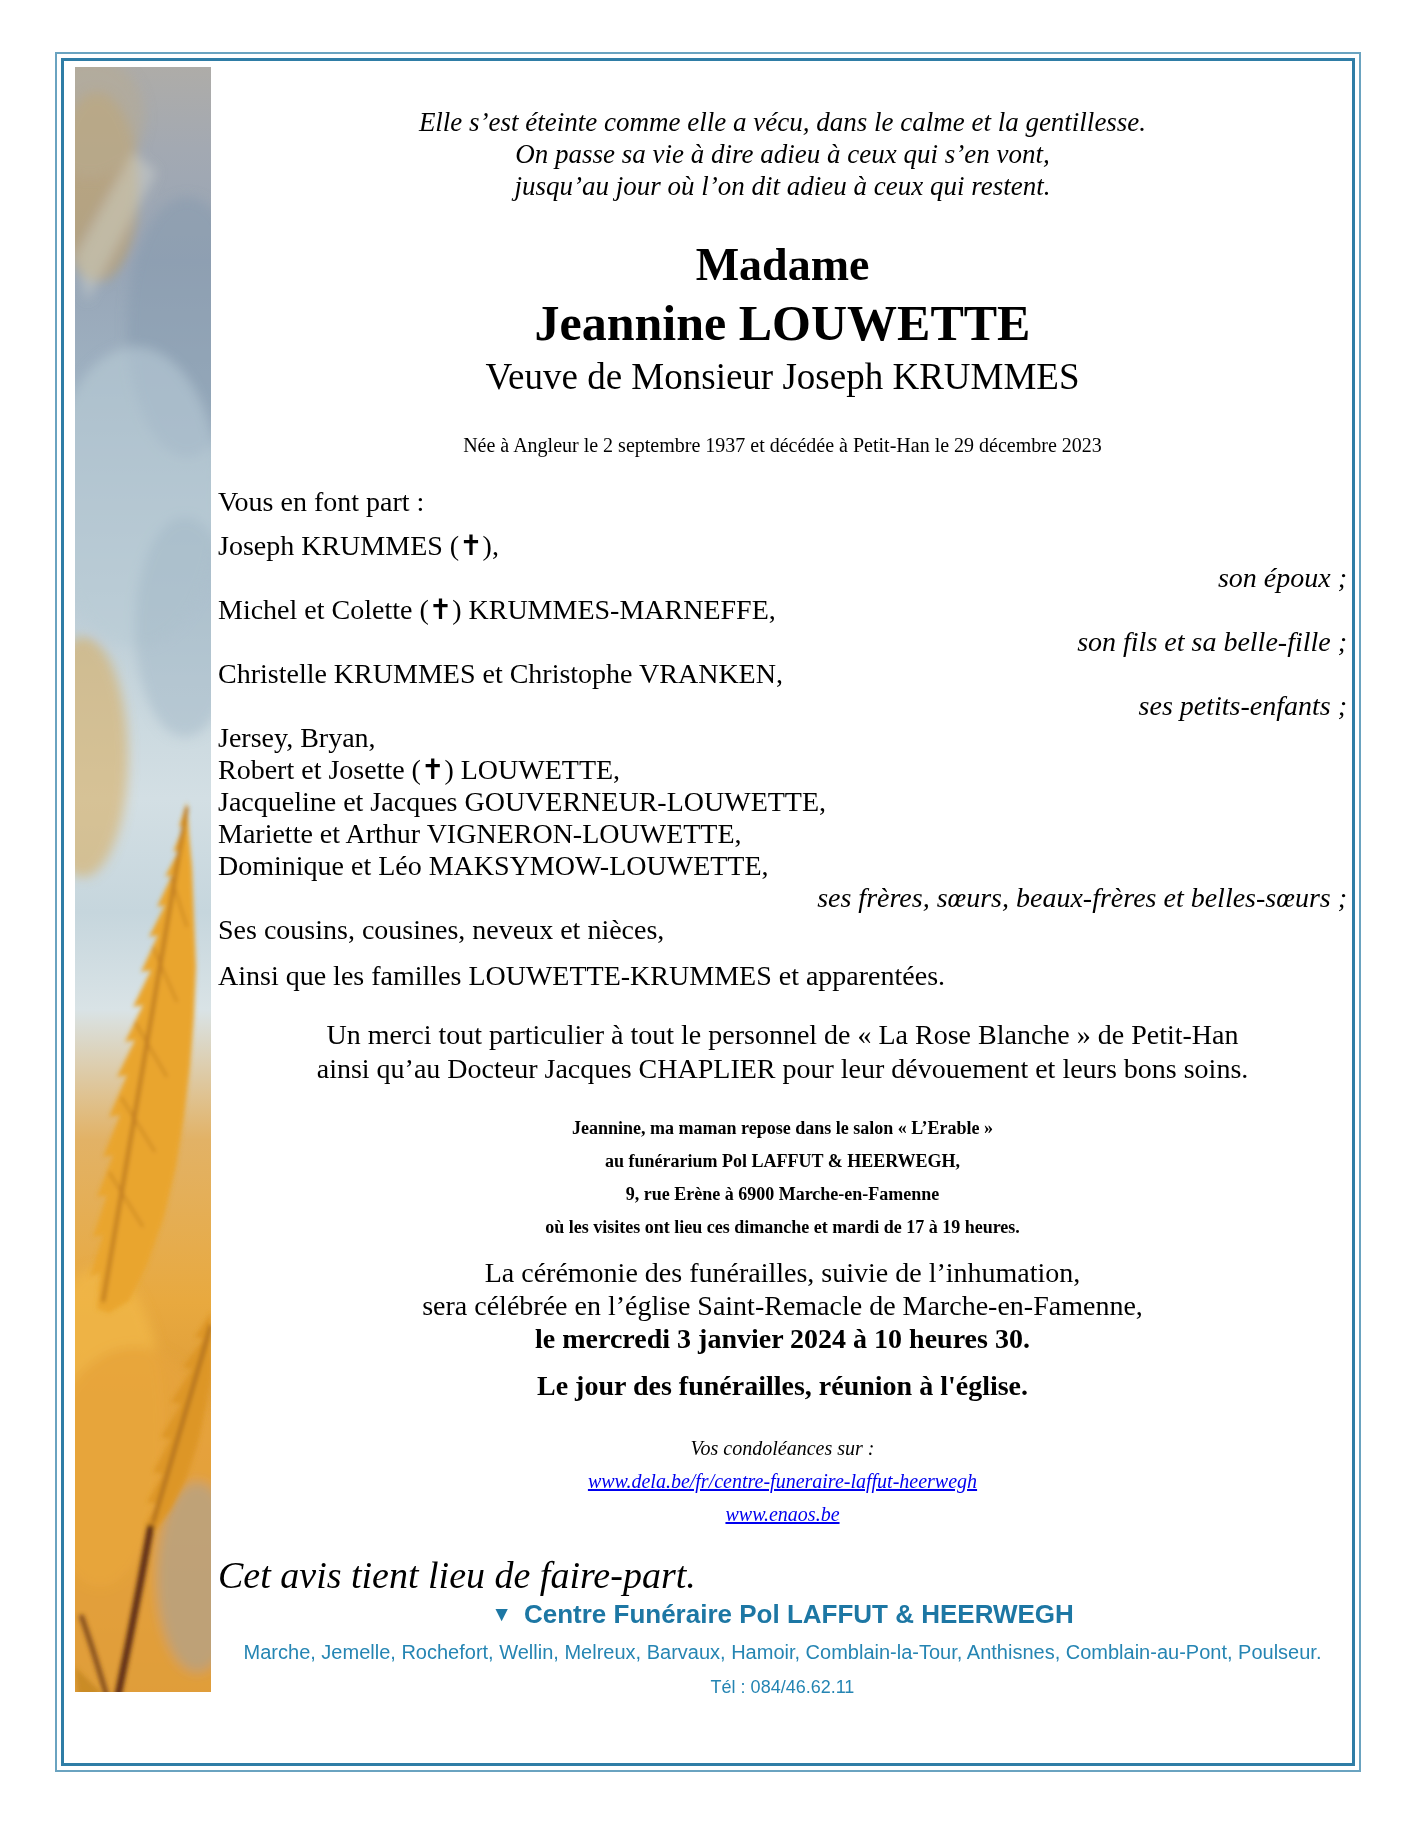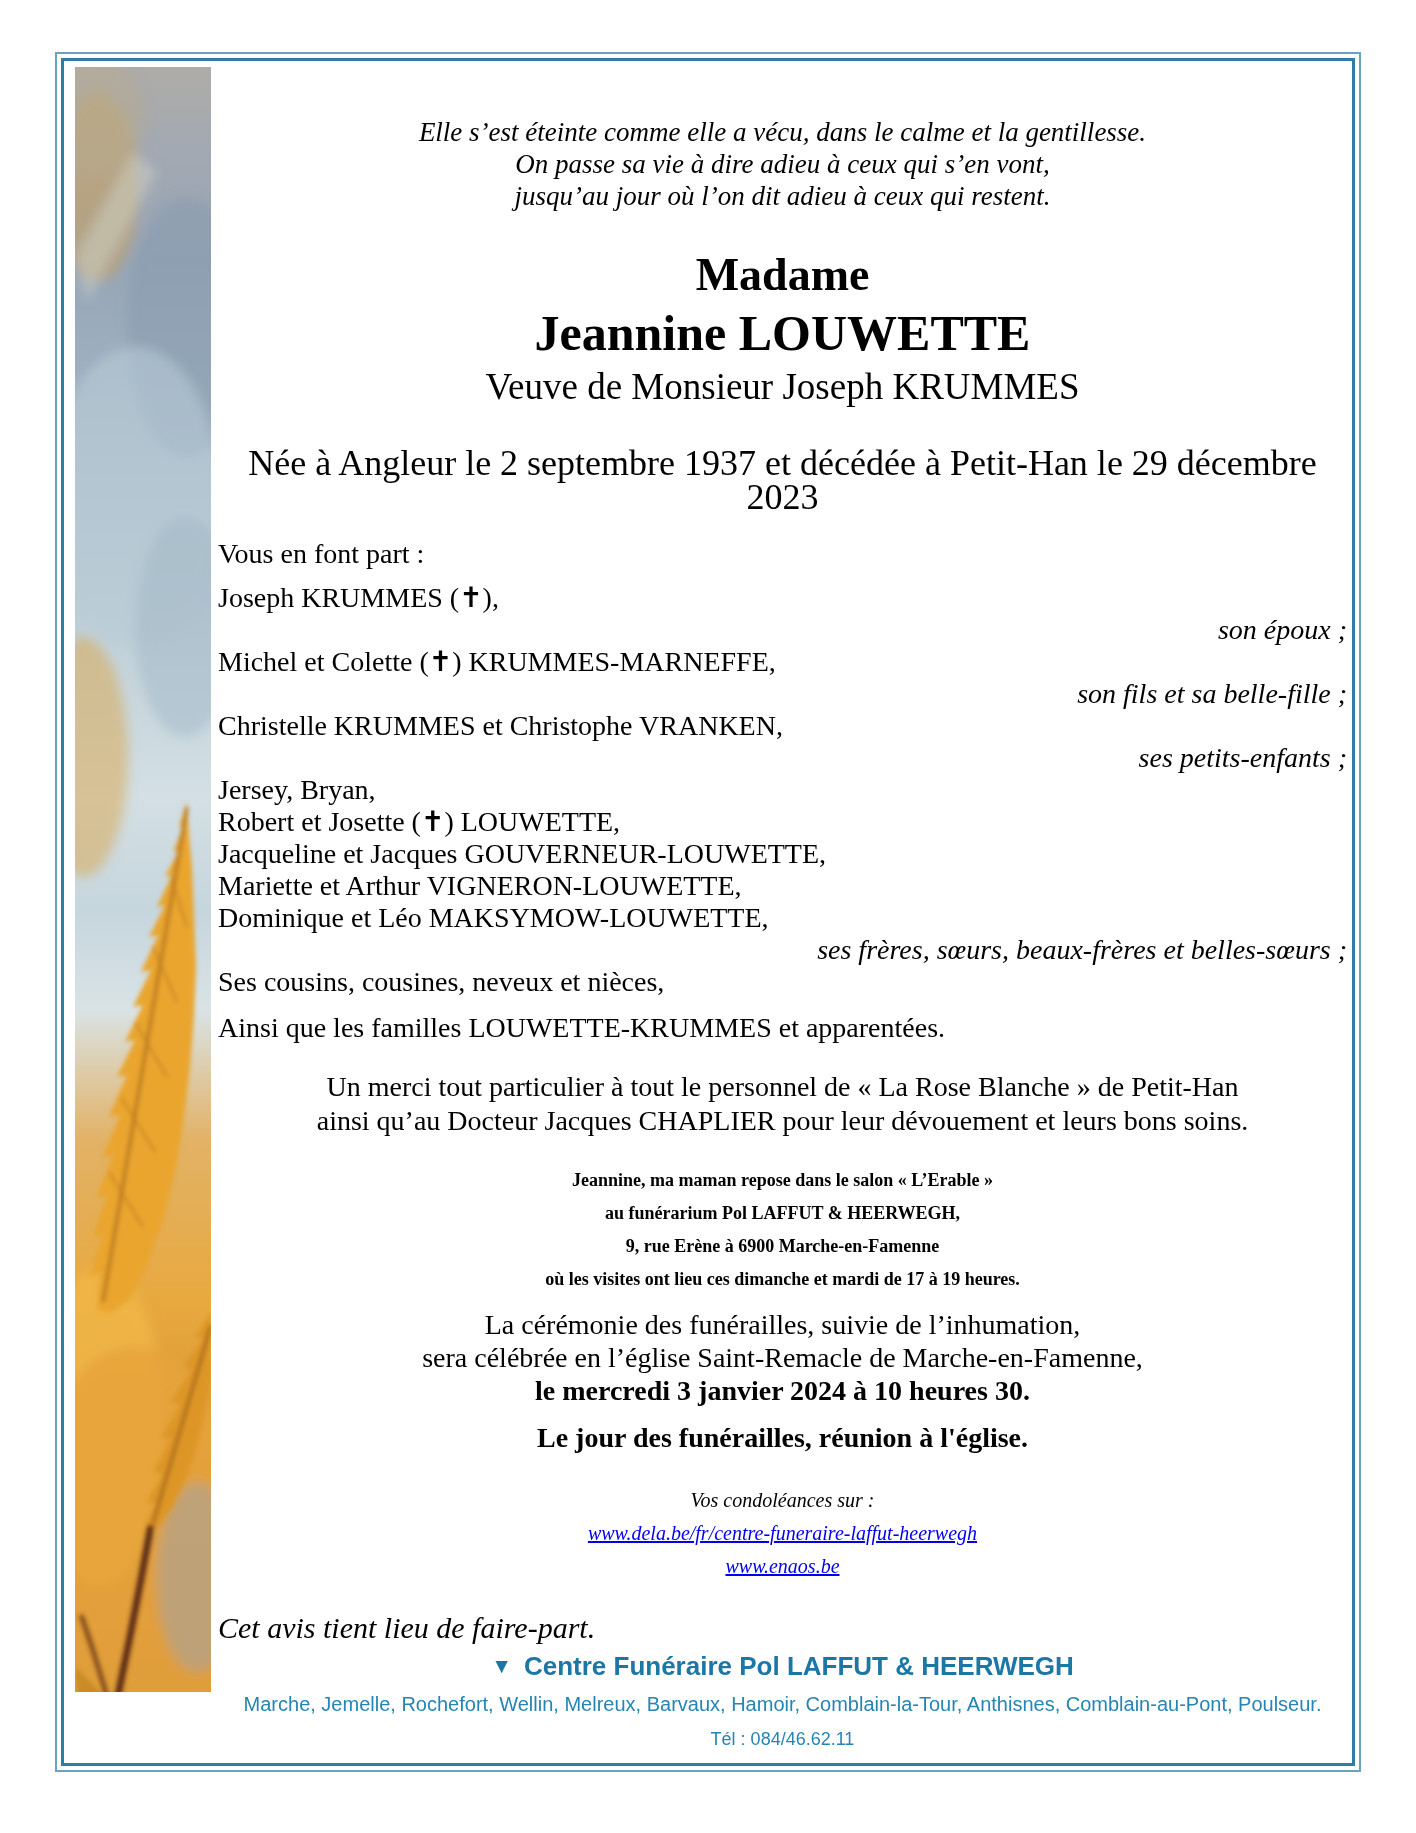--- a/index.html
+++ b/index.html
@@ -8,40 +8,40 @@
 
   
   .frame-outer{position:absolute;left:55px;top:52px;width:1306px;height:1720px;
     border:2px solid #6aa3c0;box-sizing:border-box;}
   .frame-inner{position:absolute;left:61px;top:58px;width:1294px;height:1708px;
     border:3px solid #2f7da6;box-sizing:border-box;}
 
   .photo{position:absolute;left:75px;top:67px;width:136px;height:1625px;overflow:hidden;}
   .photo svg{display:block;}
 
-  .content{position:absolute;left:218px;top:16px;width:1129px;}
+  .content{position:absolute;left:218px;top:6px;width:1129px;}
 
   .epigraph{margin-top:100px;text-align:center;font-style:italic;font-size:27px;line-height:32px;}
   .title{margin-top:36px;text-align:center;}
   .title .madame{font-size:46px;line-height:54px;font-weight:bold;}
   .title .name{font-size:50px;line-height:62px;font-weight:bold;}
   .title .veuve{font-size:37px;line-height:46px;}
-  .birth{margin-top:36px;text-align:center;font-size:36px;line-height:34px;}
+  .birth{margin-top:28px;text-align:center;font-size:20px;line-height:34px;}
   .intro{margin-top:24px;margin-bottom:12px;font-size:28px;line-height:32px;}
   .fam{font-size:28px;line-height:32px;}
   .fam .rel{text-align:right;font-style:italic;}
   .ainsi{margin-top:14px;font-size:28px;line-height:32px;}
   .thanks{margin-top:26px;text-align:center;font-size:28px;line-height:34px;}
   .repose{margin-top:26px;text-align:center;font-size:18px;line-height:33px;font-weight:bold;}
   .ceremony{margin-top:12px;text-align:center;font-size:28px;line-height:33px;}
   .ceremony .bold{font-weight:bold;}
   .reunion{margin-top:14px;text-align:center;font-size:28px;line-height:33px;font-weight:bold;}
   .condolences{margin-top:30px;text-align:center;font-style:italic;font-size:20px;line-height:33px;}
   .condolences a{color:#0000ee;text-decoration:underline;}
-  .notice{margin-top:28px;font-style:italic;font-size:30px;line-height:33px;}
+  .notice{margin-top:28px;font-style:italic;font-size:38px;line-height:33px;}
 
   .footer{margin-top:6px;text-align:center;font-family:"Liberation Sans",sans-serif;}
   .footer .company{color:#1d77a4;font-size:26px;font-weight:bold;line-height:32px;}
   .footer .tri{display:inline-block;font-size:21px;margin-right:12px;transform:translateY(-2px);color:#1d77a4;}
   .footer .cities{color:#2585b3;font-size:20px;line-height:24px;margin-top:8px;}
   .footer .phone{color:#2585b3;font-size:18px;line-height:22px;margin-top:12px;}
 </style>
 </head>
 <body>
 

